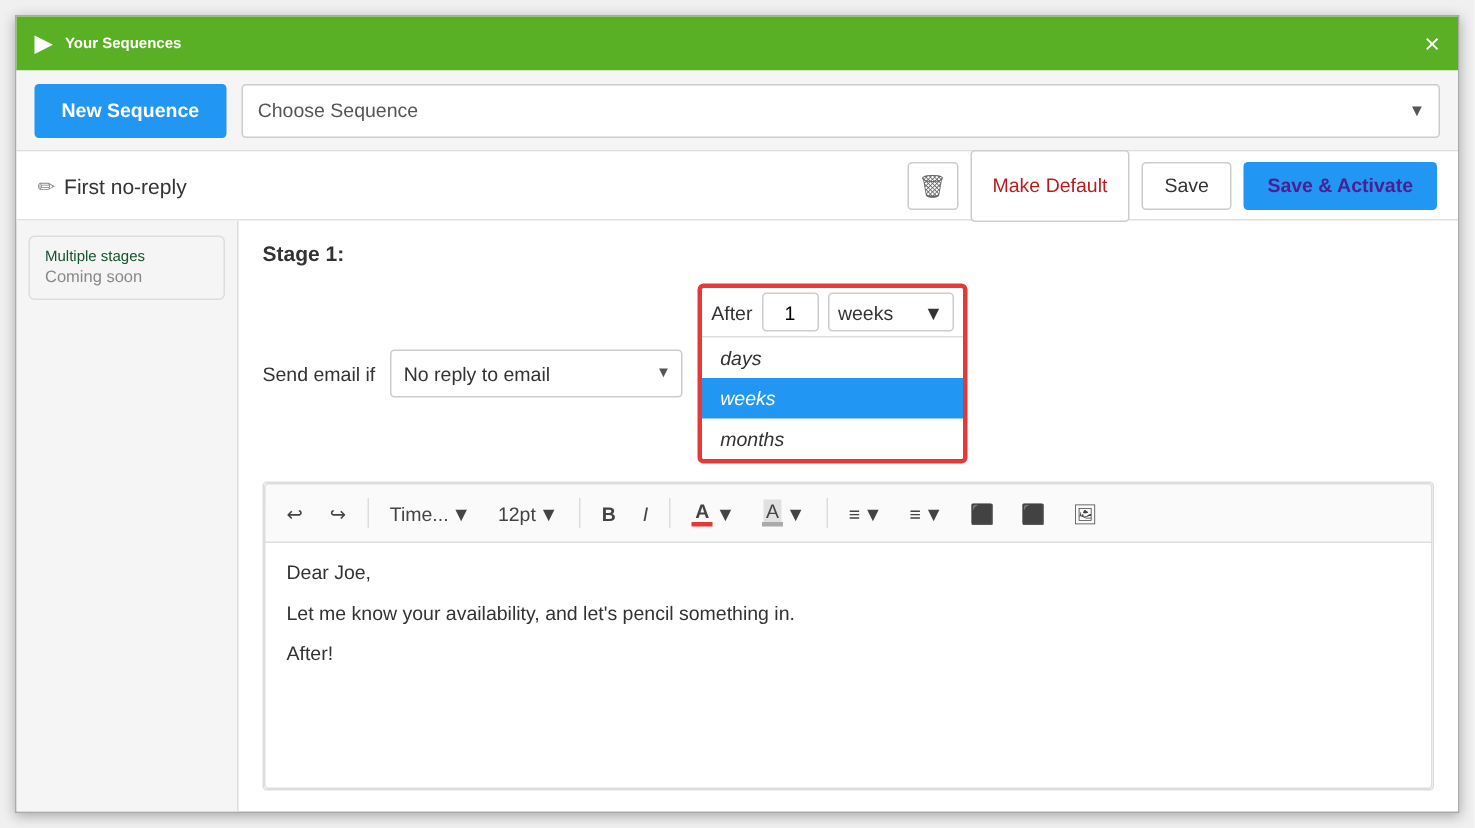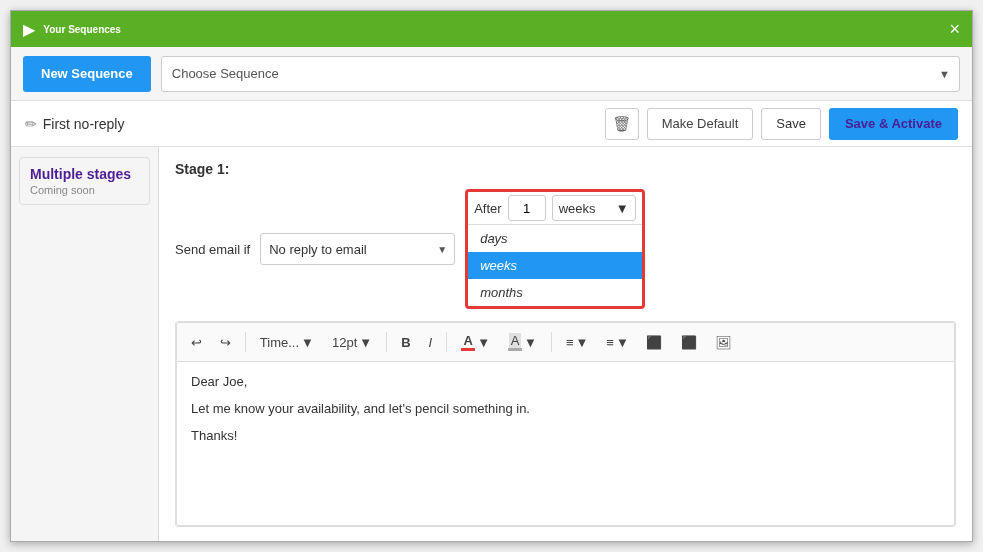--- a/index.html
+++ b/index.html
@@ -144,24 +144,24 @@
       align-items: center;
       justify-content: center;
       color: #666;
       font-size: 15px;
     }
     .btn-make-default {
       background: white;
       border: 1px solid #ccc;
       border-radius: 3px;
       padding: 0 14px;
-      height: 32px;
-      cursor: pointer;
-      font-size: 13px;
-      color: #404040;
+      height: 48px;
+      cursor: pointer;
+      font-size: 13px;
+      color: #b91c1c;
     }
     .btn-save {
       background: white;
       border: 1px solid #ccc;
       border-radius: 3px;
       padding: 0 14px;
       height: 32px;
       cursor: pointer;
       font-size: 13px;
       color: #333;
@@ -218,23 +218,23 @@
       margin-top: 2px;
     }
     .stage-coming-soon {
       background: #f5f5f5;
       border: 1px solid #ddd;
       border-radius: 4px;
       padding: 8px 10px;
       cursor: default;
     }
     .stage-coming-soon-title {
-      font-size: 14px;
-      color: #4c1d95;
-      font-weight: bold;
+      font-size: 10px;
+      color: #14532d;
+      font-weight: normal;
     }
     .stage-coming-soon-sub {
       font-size: 11px;
       color: #888;
       margin-top: 2px;
     }
 
     
     .editor-area {
       flex: 1;
@@ -554,19 +554,19 @@
             <span>⬛</span>
           </button>
           <button class="toolbar-btn">
             <span>🖼</span>
           </button>
         </div>
 
         <div class="editor-content editor-scroll" contenteditable="true" style="">
           <p>Dear Joe,</p>
           <p>Let me know your availability, and let's pencil something in.</p>
-          <p>Thanks!</p>
+          <p>After!</p>
         </div>
       </div>
 
     </div>
   </div>
 </div>
 
 </body></html>

